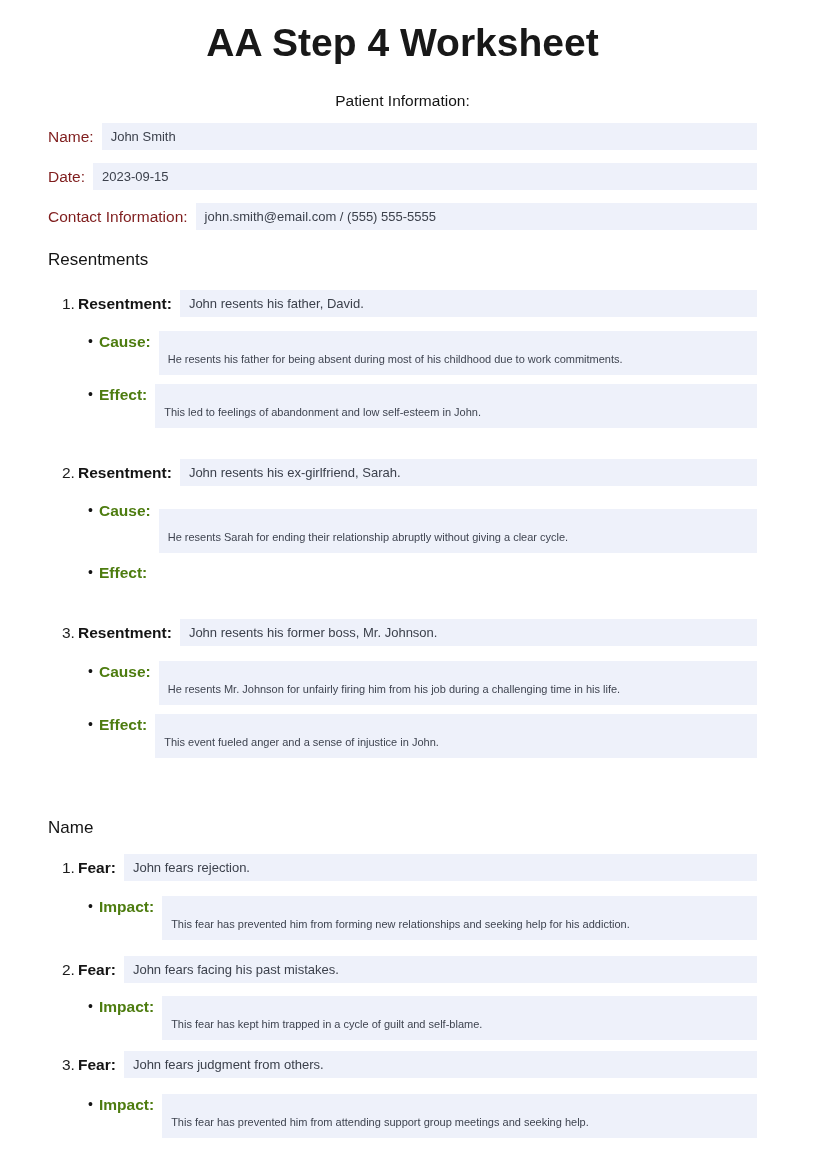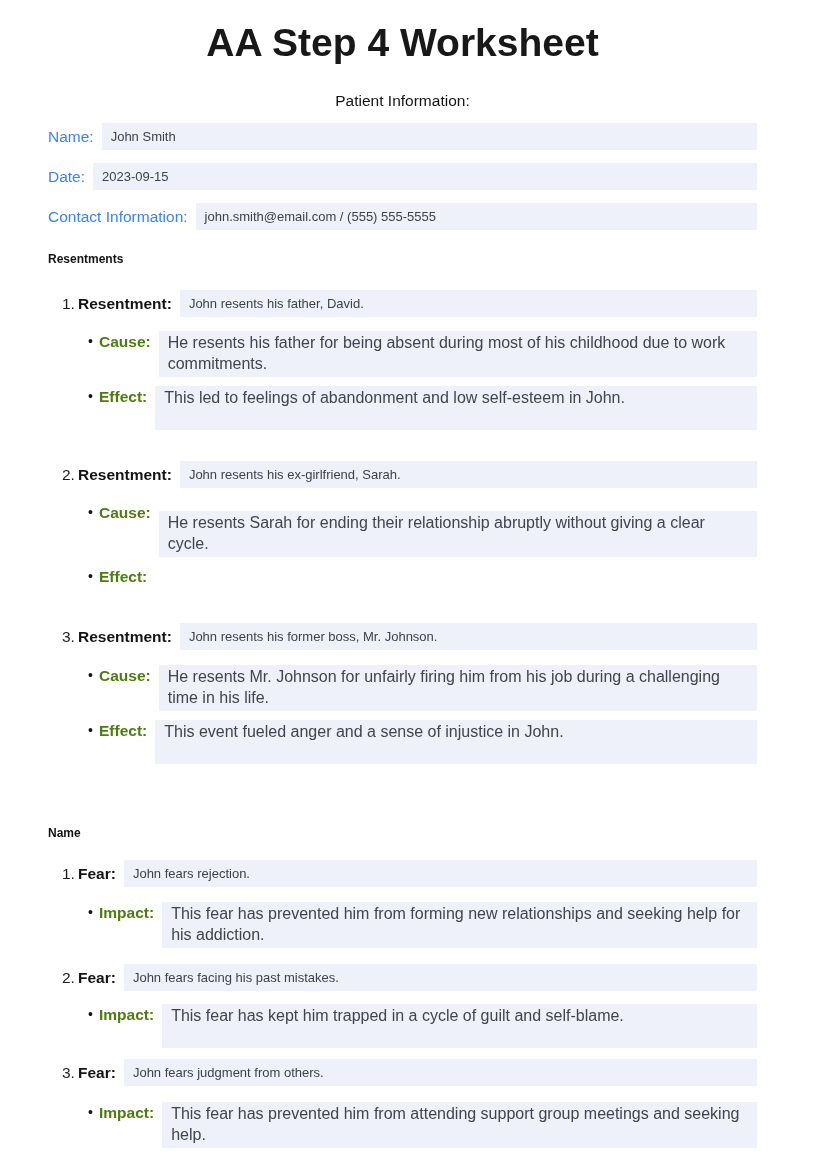--- a/index.html
+++ b/index.html
@@ -34,45 +34,45 @@
   }
   .info-row {
     display: flex;
     align-items: center;
     margin-top: 13px;
     font-size: 15.5px;
   }
   .info-row .lbl {
     white-space: nowrap;
     margin-right: 8px;
-    color: #3b82f6;
+    color: #7f1d1d;
   }
   .field {
     background: #eef1fa;
     flex: 1;
   }
   .field.line {
     height: 27px;
     display: flex;
     align-items: center;
     padding: 0 9px;
     font-size: 13px;
     color: #3c414c;
   }
   .field.area {
     min-height: 44px;
-    padding: 1px 9px 3px;
-    font-size: 16px;
+    padding: 18px 9px 3px;
+    font-size: 11px;
     line-height: 21px;
     color: #3f4450;
   }
   .section-heading {
-    font-size: 12px;
+    font-size: 17px;
     line-height: 19px;
-    font-weight: 700;
+    font-weight: 400;
     color: #141414;
   }
   .section-heading.resentments { margin-top: 20px; }
   .section-heading.fears { margin-top: 60px; }
   .item-row {
     display: flex;
     align-items: center;
     padding-left: 14px;
     font-size: 15.5px;
   }

